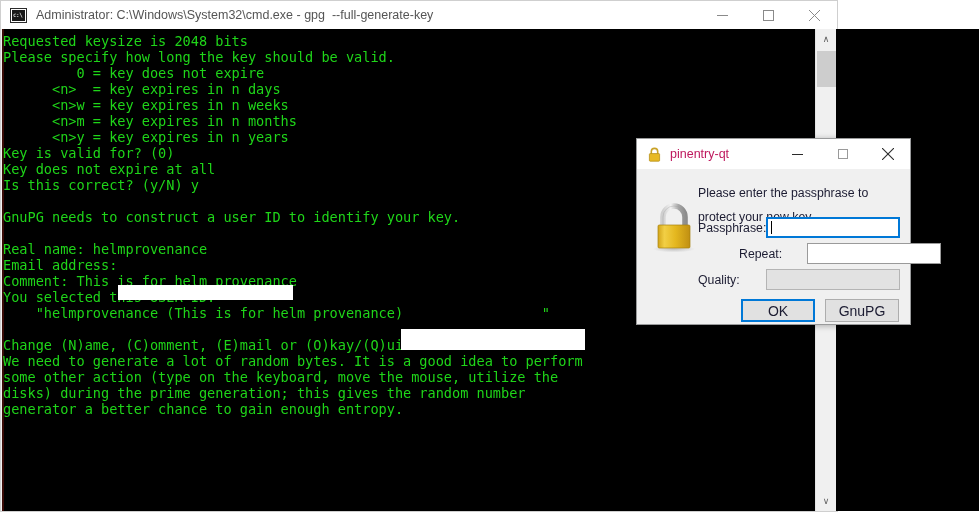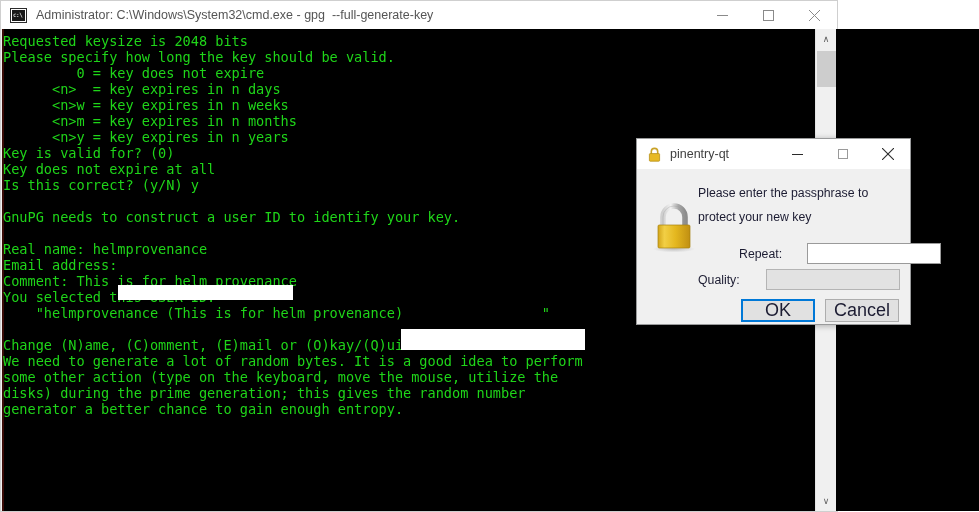--- a/index.html
+++ b/index.html
@@ -194,21 +194,21 @@
   .dlg-lock-small {
     width: 13px;
     height: 15px;
     margin-left: 11px;
     margin-right: 9px;
     position: relative;
     flex: none;
   }
   .dlg-title-text {
     font-size: 12.5px;
-    color: #404040;
+    color: #be185d;
     font-family: "Liberation Sans", sans-serif;
   }
   .dlg-controls {
     position: absolute;
     right: 0; top: 0;
     height: 30px;
     display: flex;
   }
   .dlg-btn {
     width: 45px;
@@ -291,21 +291,21 @@
     top: 130px;
     display: flex;
     gap: 10px;
   }
   .dlg-push {
     width: 74px;
     height: 23px;
     box-sizing: border-box;
     background: #e1e1e1;
     border: 1px solid #adadad;
-    font-size: 18px;
+    font-size: 14px;
     color: #1c1c32;
     display: flex;
     align-items: center;
     justify-content: center;
     font-family: "Liberation Sans", sans-serif;
   }
   .dlg-push.default {
     border: 2px solid #0078d7;
   }
 </style>
@@ -432,32 +432,38 @@
               <stop offset="1" stop-color="#b9b9b9" stop-opacity="0"></stop>
             </radialGradient>
           </defs>
           <ellipse cx="23" cy="48" rx="21" ry="3.4" fill="url(#shadowg)"></ellipse>
           <path d="M12 25 V16 a11 11 0 0 1 22 0 V25" fill="none" stroke="url(#shackle)" stroke-width="5.6"></path>
           <path d="M12 25 V16 a11 11 0 0 1 22 0 V25" fill="none" stroke="#9b9b9b" stroke-width="0.7" opacity="0.5"></path>
           <rect x="7" y="24" width="32" height="23" rx="1.2" fill="url(#bodyg)" stroke="#a8820f" stroke-width="0.7"></rect>
         </svg>
       </div>
 
+      <div class="field-row" id="row-passphrase">
+        <span class="field-label">Passphrase:</span>
+        <span class="field-box focused">
+          <span class="caret"></span>
+        </span>
+      </div>
 
       <div class="field-row" id="row-repeat">
         <span class="field-label">Repeat:</span>
         <span class="field-box"></span>
       </div>
 
       <div class="field-row" id="row-quality">
         <span class="field-label">Quality:</span>
         <span class="field-box disabled"></span>
       </div>
 
       <div class="dlg-buttons">
         <div class="dlg-push default">OK</div>
-        <div class="dlg-push">Cancel</div>
+        <div class="dlg-push">GnuPG</div>
       </div>
 
     </div>
   </div>
 
 </div>
 
 </body></html>

